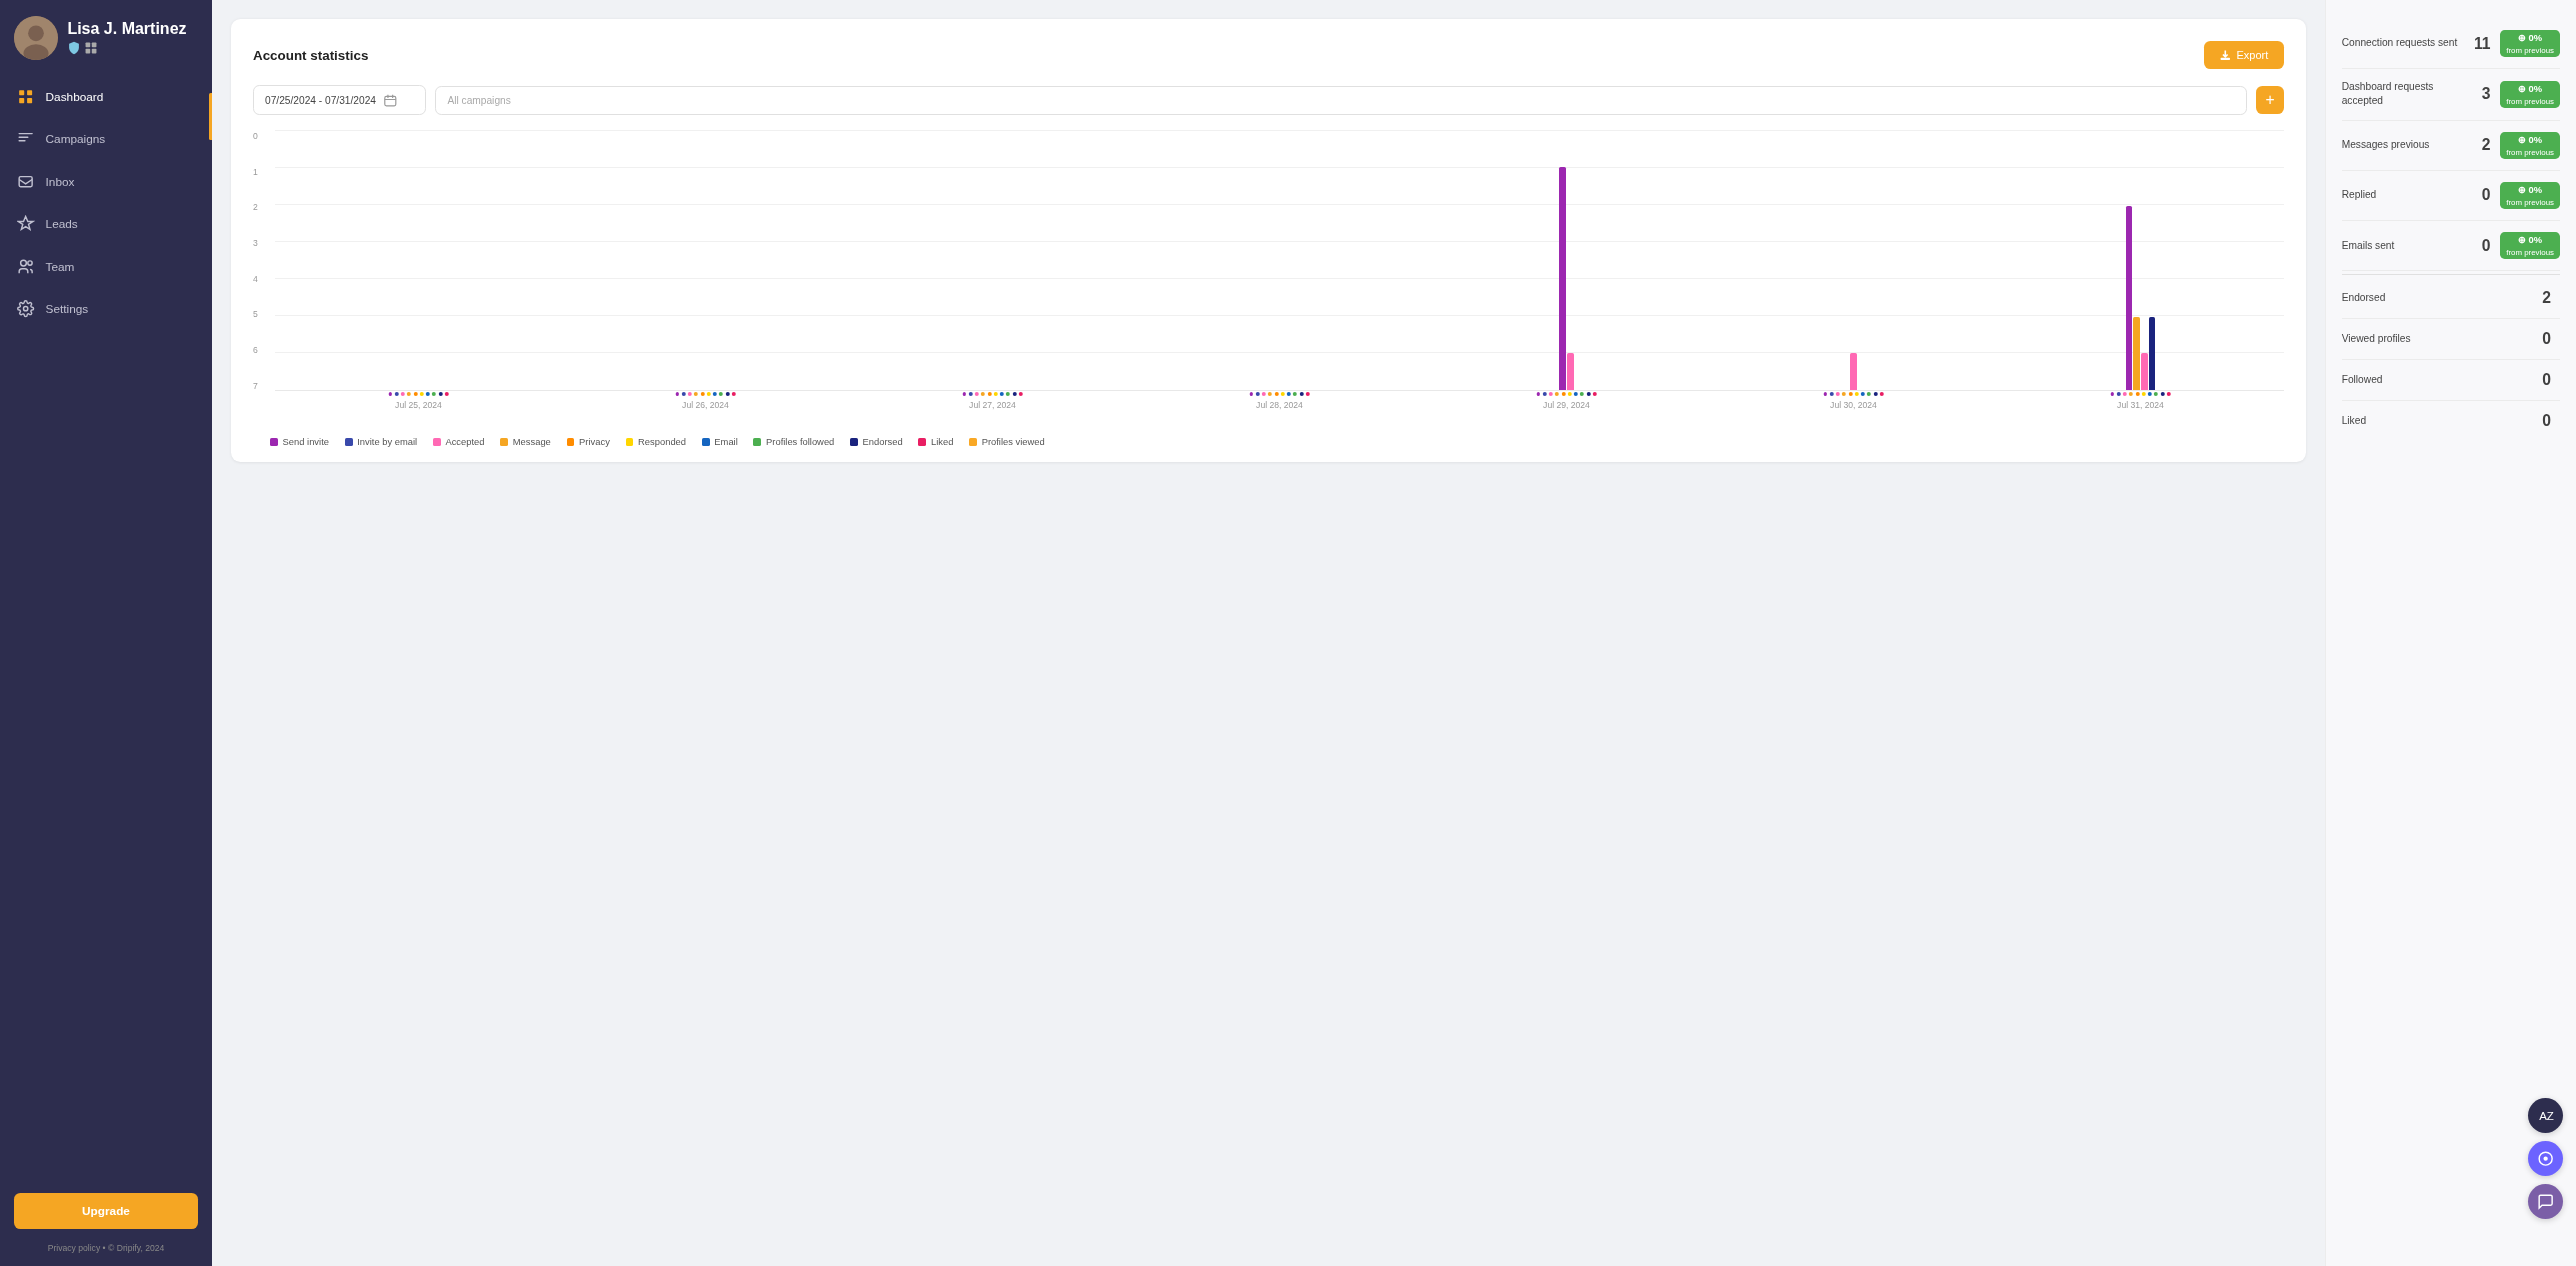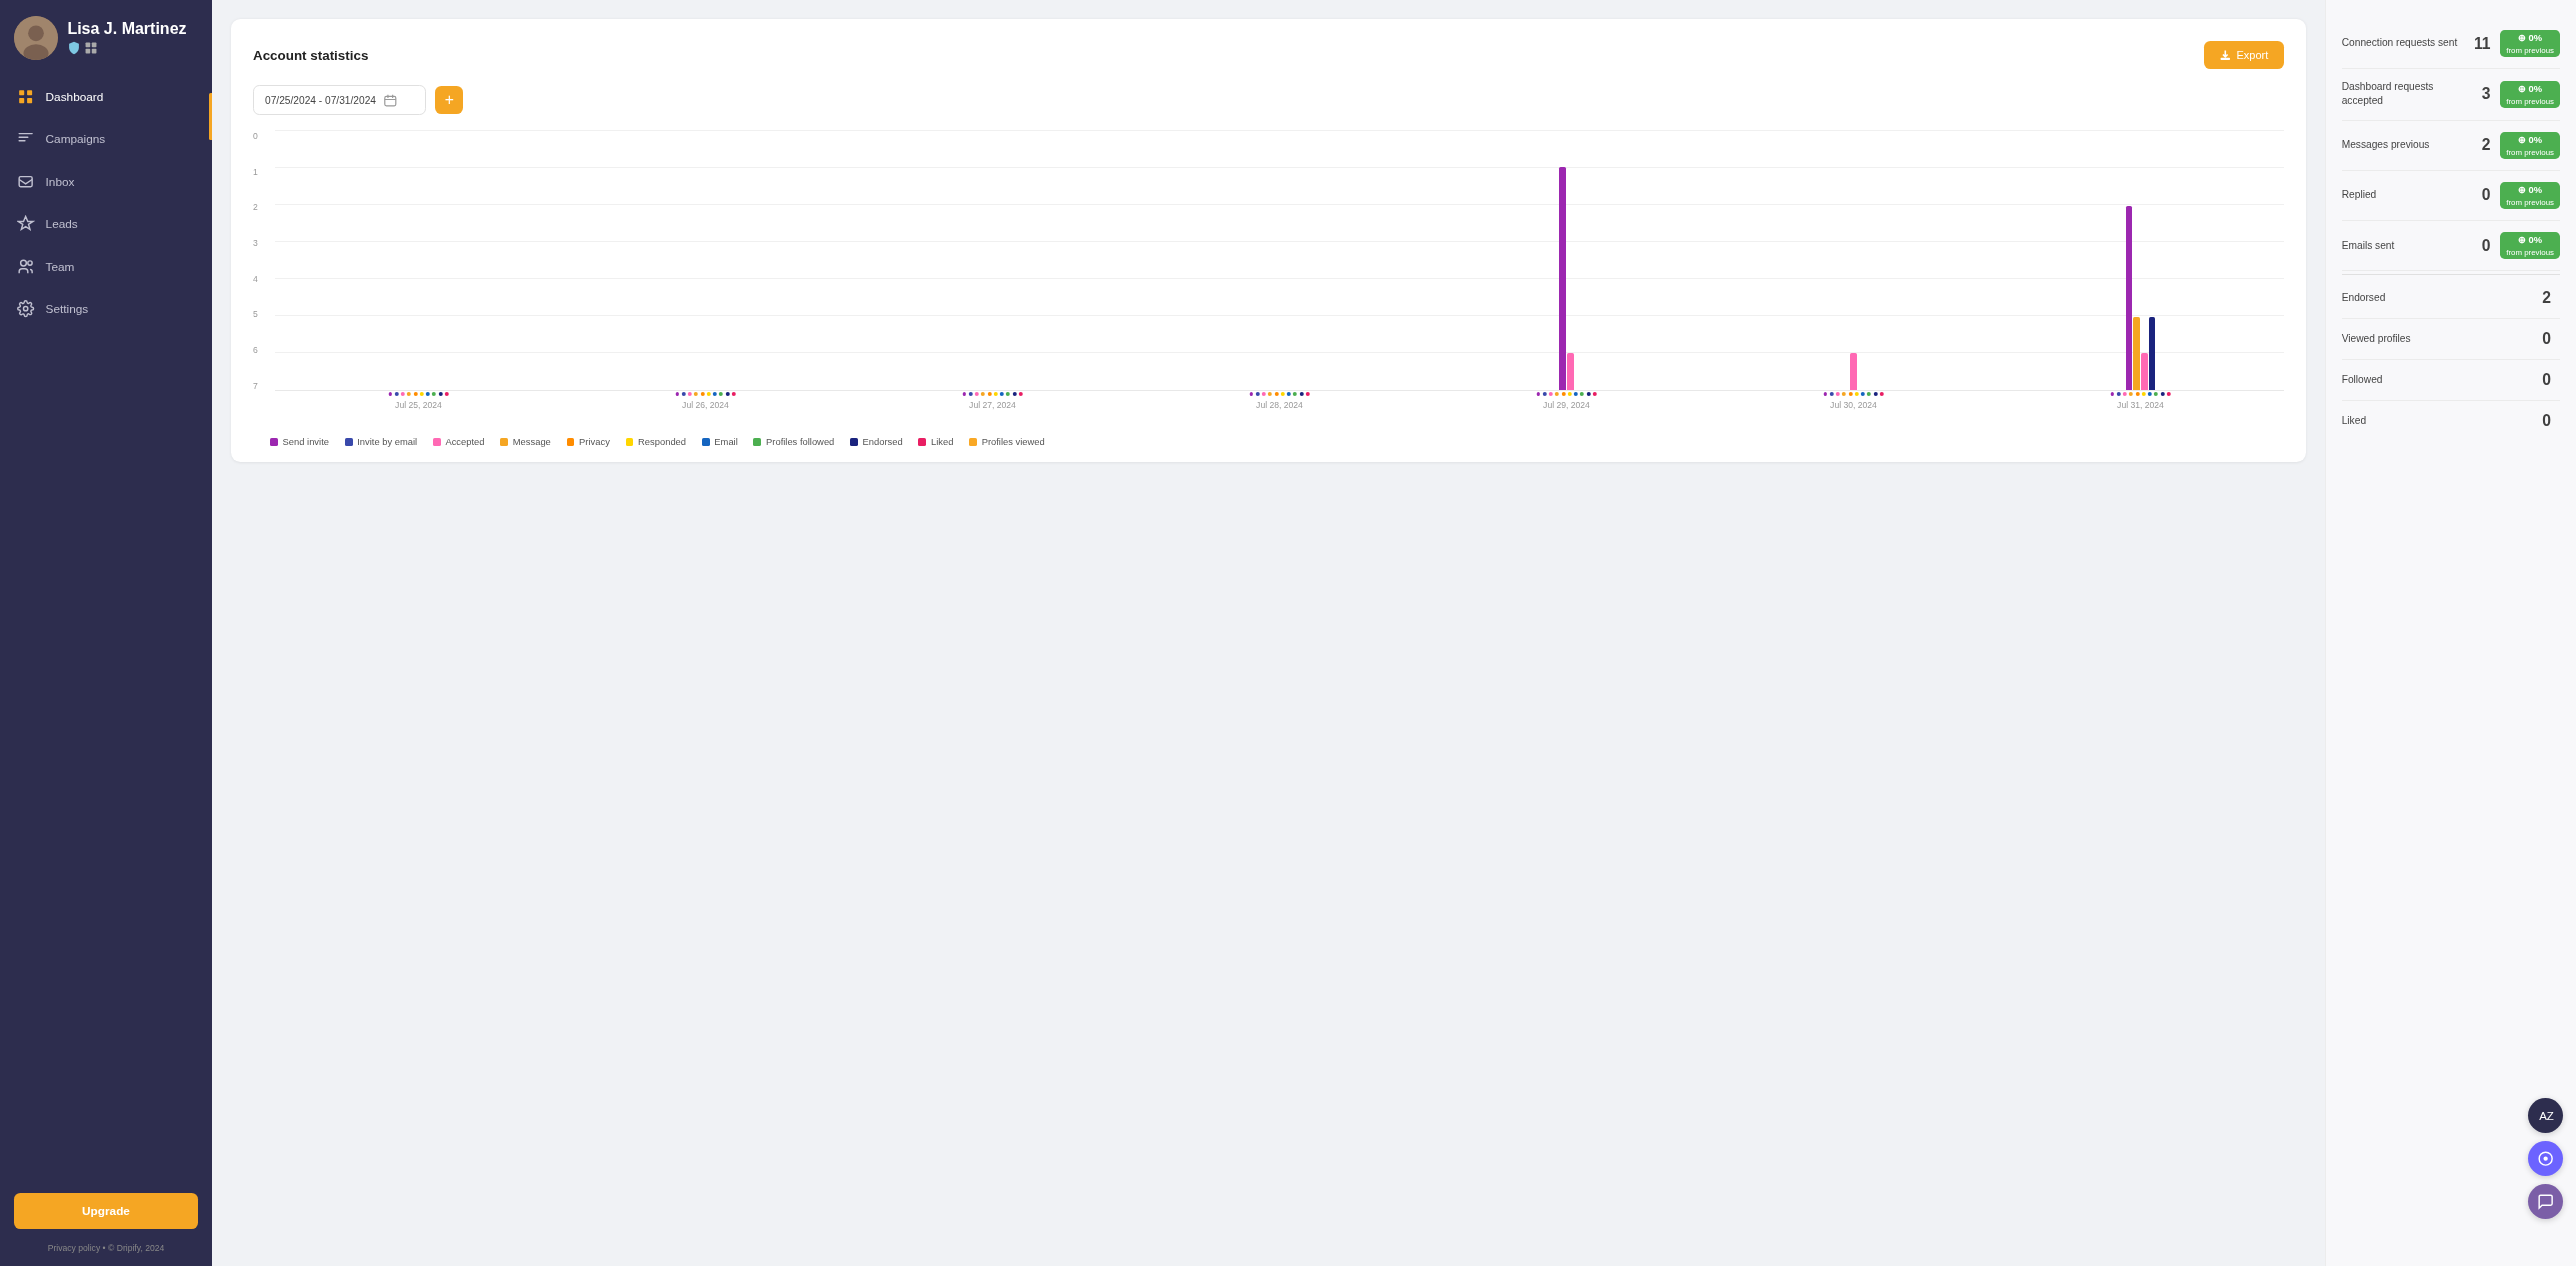--- a/index.html
+++ b/index.html
@@ -475,20 +475,23 @@
         </button>
       </div>
 
       <div class="filters-row">
         <div class="date-input">
           <span>07/25/2024  -  07/31/2024</span>
           <svg width="12.6" height="12.6" viewBox="0 0 16 16" fill="none" stroke="#999" stroke-width="1.5">
               <rect x="1" y="3" width="14" height="12" rx="2"></rect>
               <path d="M1 7h14M5 1v4M11 1v4"></path>
             </svg>
+        </div>
+        <div class="campaign-input">
+          <span>All campaigns</span>
         </div>
         <div class="add-btn">+</div>
       </div>
 
       <div class="chart-container">
         <div class="chart-y-labels">
           <span>7</span>
           <span>6</span>
           <span>5</span>
           <span>4</span>

